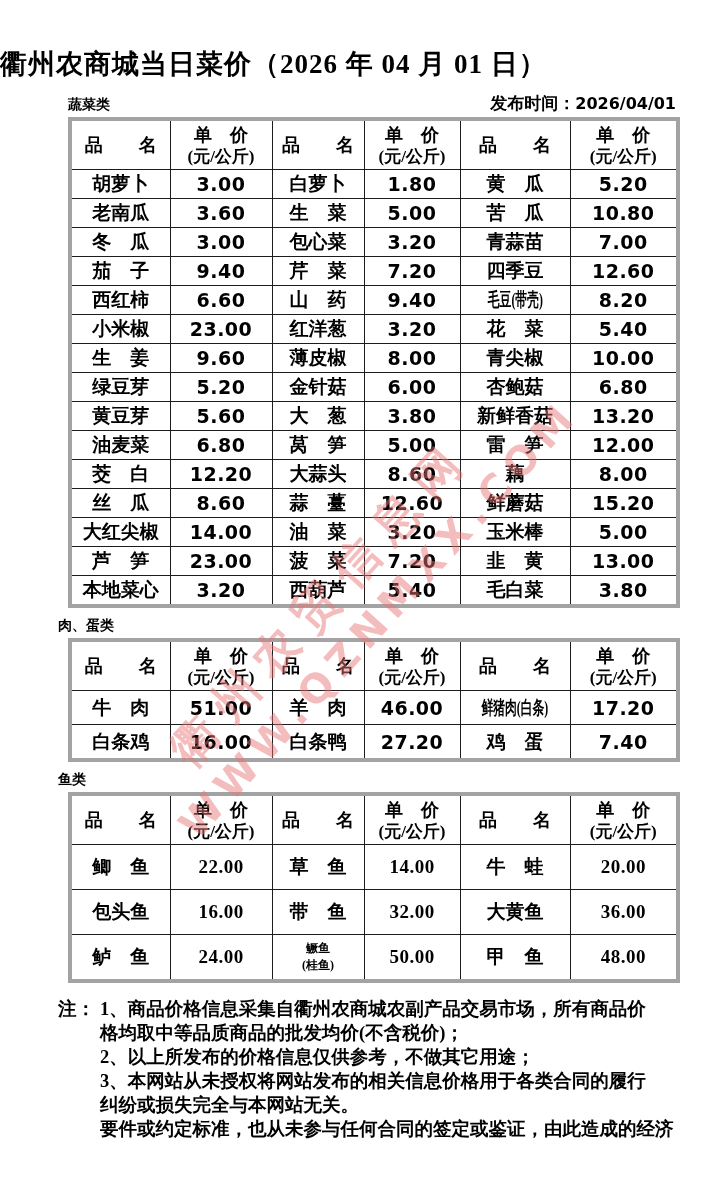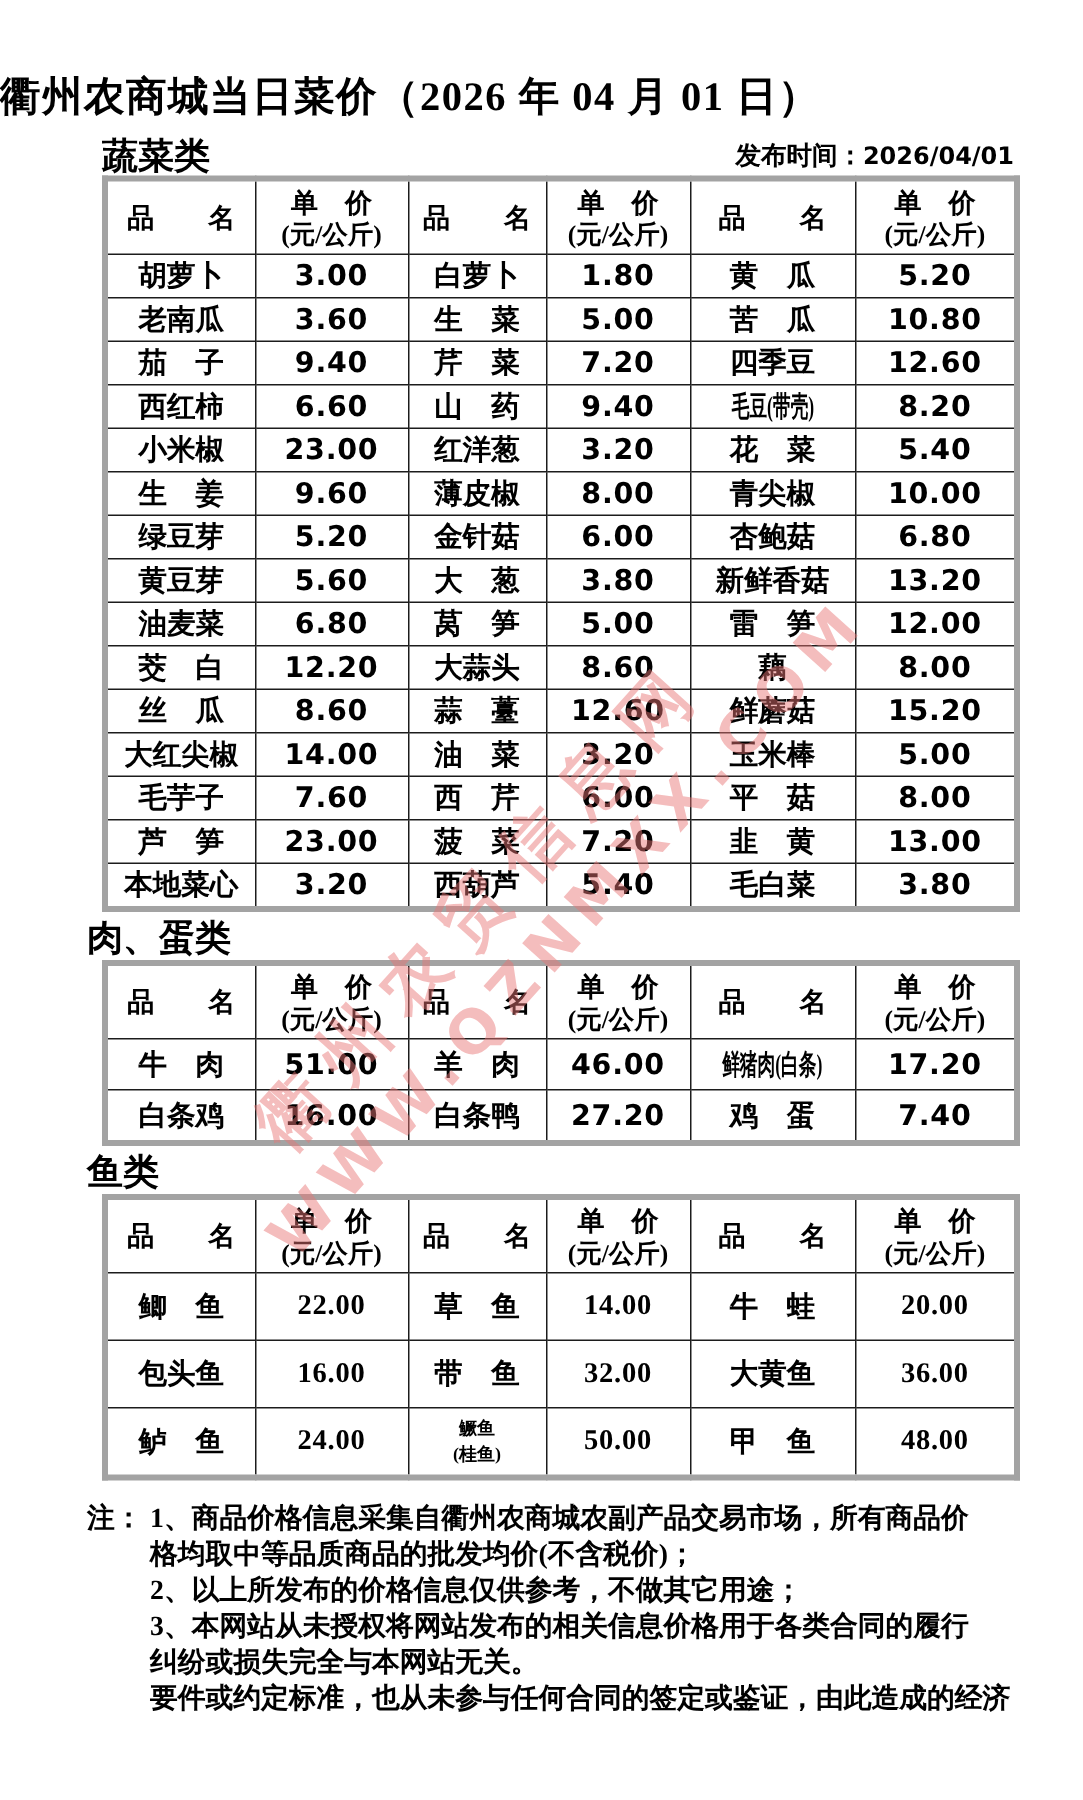--- a/index.html
+++ b/index.html
@@ -13,21 +13,21 @@
 
   .title{
     margin-top:46px;text-align:left;font-size:27px;font-weight:bold;
     letter-spacing:1px;line-height:36px;
   }
 
   .subrow{
     width:608px;margin:10px 0 2px 68px;
     display:flex;justify-content:space-between;align-items:flex-end;
   }
-  .sec-label{font-size:24px;font-weight:bold;line-height:20px;}
+  .sec-label{font-size:14px;font-weight:bold;line-height:20px;}
   .publish{font-size:17px;font-weight:bold;}
   .publish .num{font-family:"DejaVu Sans","Liberation Sans",sans-serif;font-size:16px;}
 
   table.price{
     margin-left:68px;width:608px;border-collapse:collapse;table-layout:fixed;
     background:transparent;
   }
   table.price col.c-n1{width:100px}
   table.price col.c-p1{width:102px}
   table.price col.c-n2{width:92px}
@@ -120,20 +120,28 @@
           </tr>
           <tr>
             <td class="name"><span>老南瓜</span></td>
             <td class="priceval">3.60</td>
             <td class="name"><span>生　菜</span></td>
             <td class="priceval">5.00</td>
             <td class="name"><span>苦　瓜</span></td>
             <td class="priceval">10.80</td>
           </tr>
           <tr>
+            <td class="name"><span>冬　瓜</span></td>
+            <td class="priceval">3.00</td>
+            <td class="name"><span>包心菜</span></td>
+            <td class="priceval">3.20</td>
+            <td class="name"><span>青蒜苗</span></td>
+            <td class="priceval">7.00</td>
+          </tr>
+          <tr>
             <td class="name"><span>茄　子</span></td>
             <td class="priceval">9.40</td>
             <td class="name"><span>芹　菜</span></td>
             <td class="priceval">7.20</td>
             <td class="name"><span>四季豆</span></td>
             <td class="priceval">12.60</td>
           </tr>
           <tr>
             <td class="name"><span>西红柿</span></td>
             <td class="priceval">6.60</td>
@@ -198,28 +206,20 @@
             <td class="name"><span>鲜蘑菇</span></td>
             <td class="priceval">15.20</td>
           </tr>
           <tr>
             <td class="name"><span>大红尖椒</span></td>
             <td class="priceval">14.00</td>
             <td class="name"><span>油　菜</span></td>
             <td class="priceval">3.20</td>
             <td class="name"><span>玉米棒</span></td>
             <td class="priceval">5.00</td>
-          </tr>
-          <tr>
-            <td class="name"><span>毛芋子</span></td>
-            <td class="priceval">7.60</td>
-            <td class="name"><span>西　芹</span></td>
-            <td class="priceval">6.00</td>
-            <td class="name"><span>平　菇</span></td>
-            <td class="priceval">8.00</td>
           </tr>
           <tr>
             <td class="name"><span>芦　笋</span></td>
             <td class="priceval">23.00</td>
             <td class="name"><span>菠　菜</span></td>
             <td class="priceval">7.20</td>
             <td class="name"><span>韭　黄</span></td>
             <td class="priceval">13.00</td>
           </tr>
           <tr>

